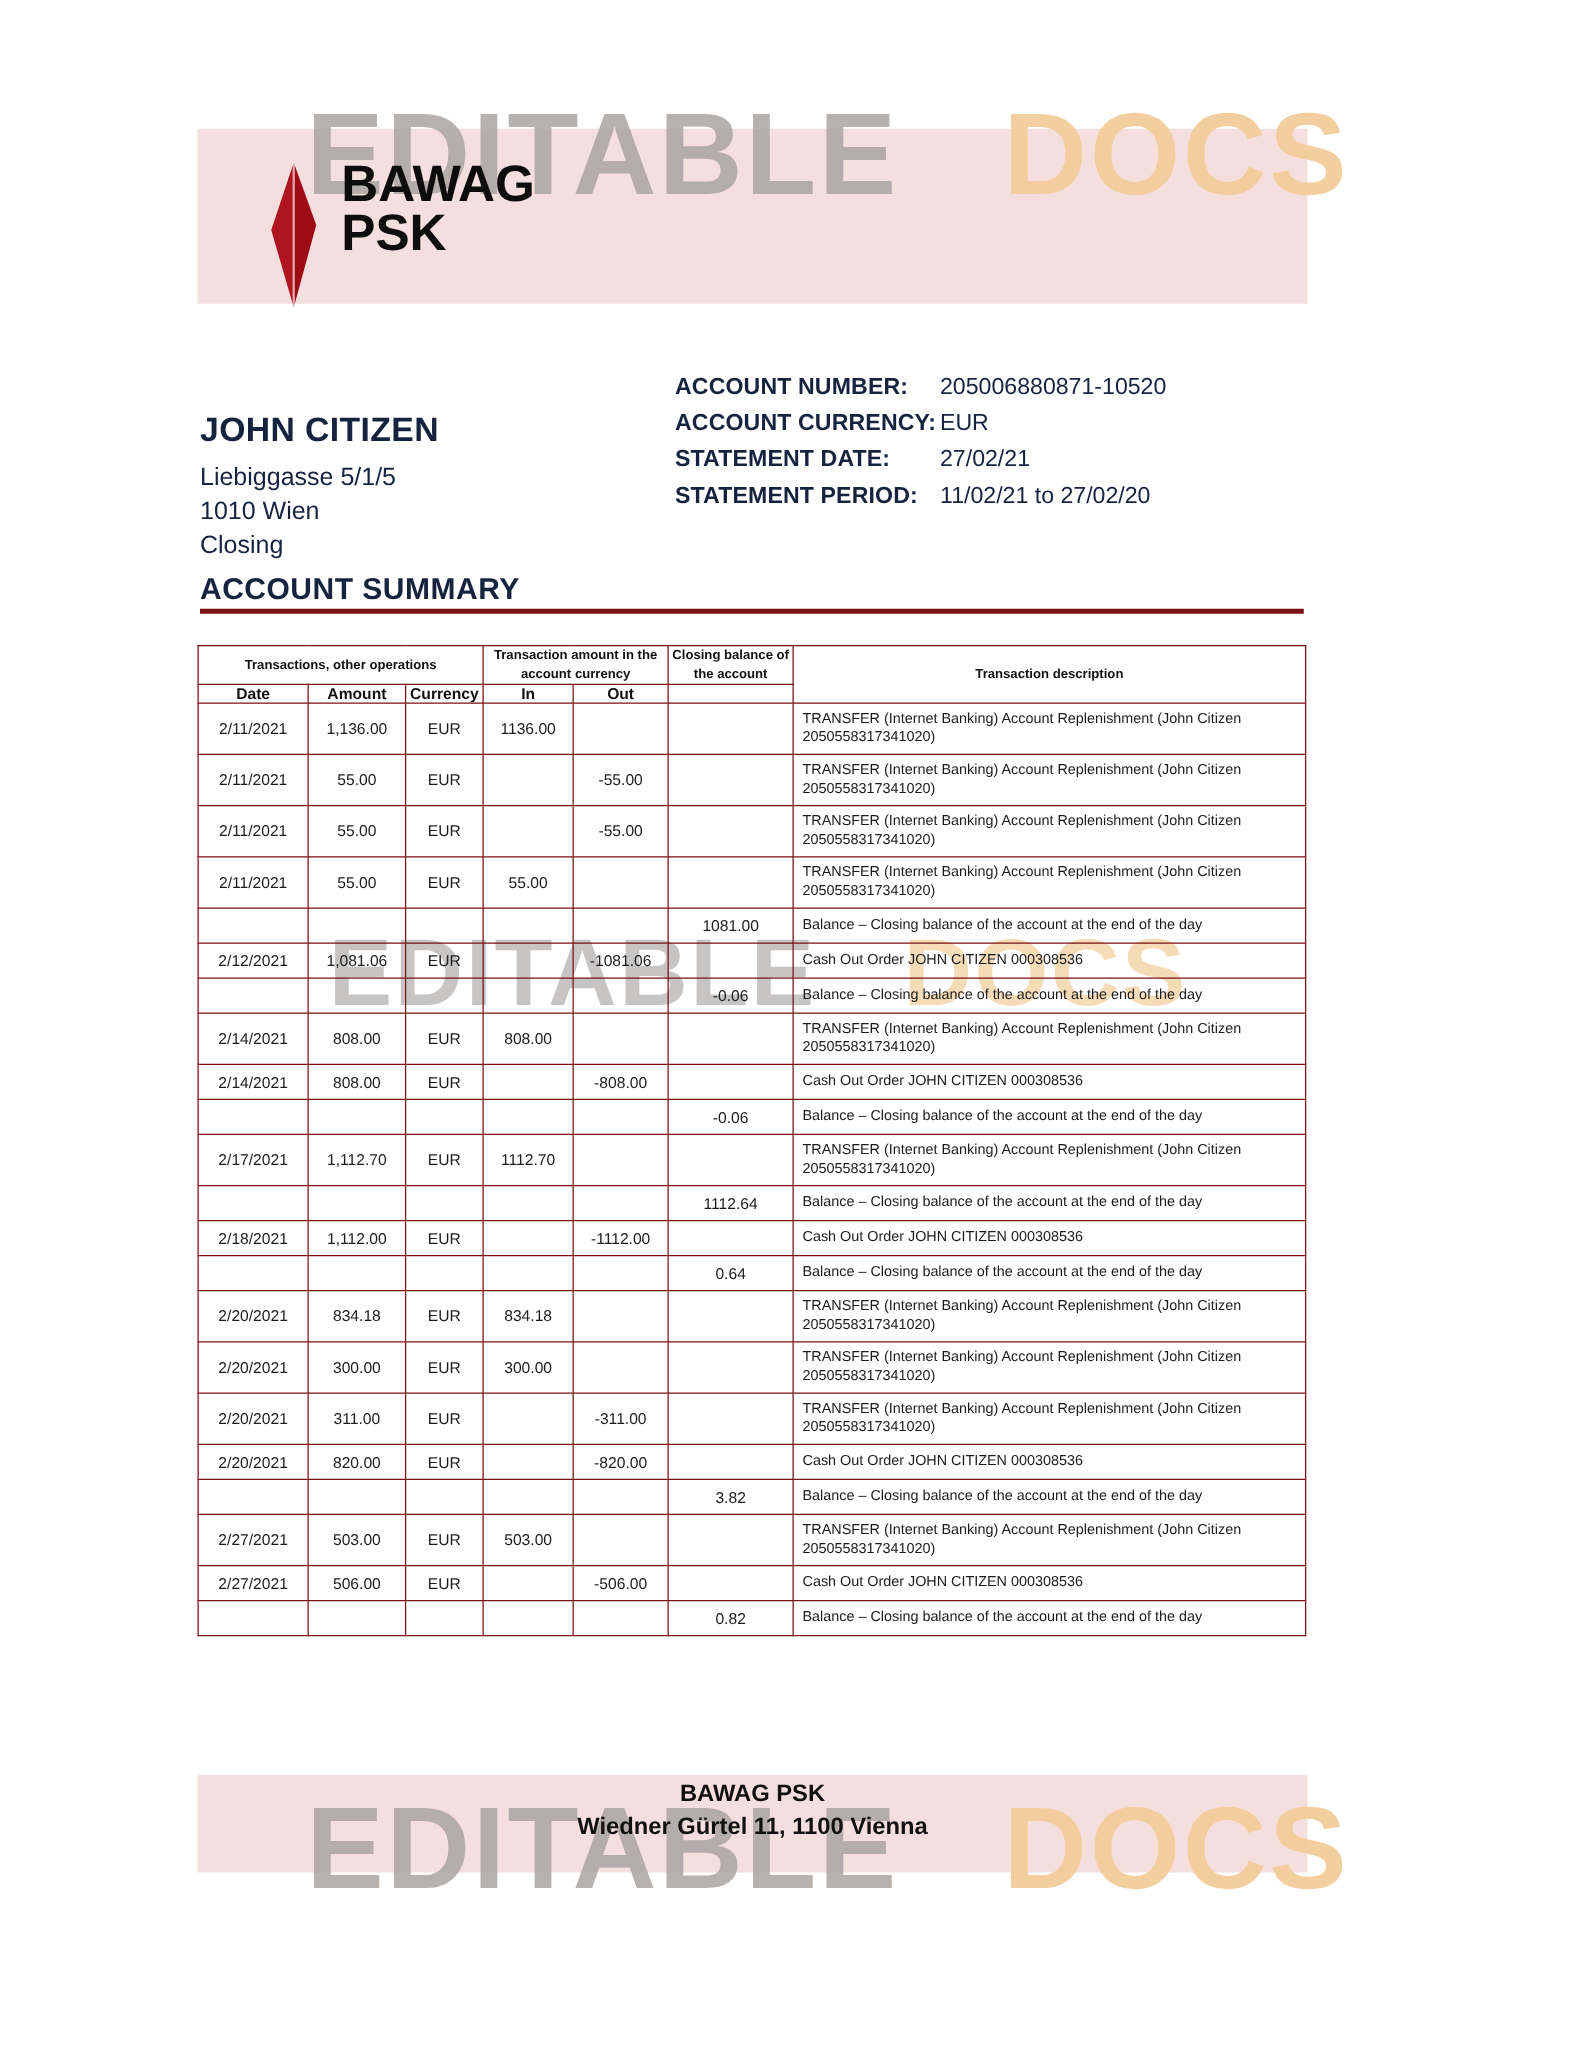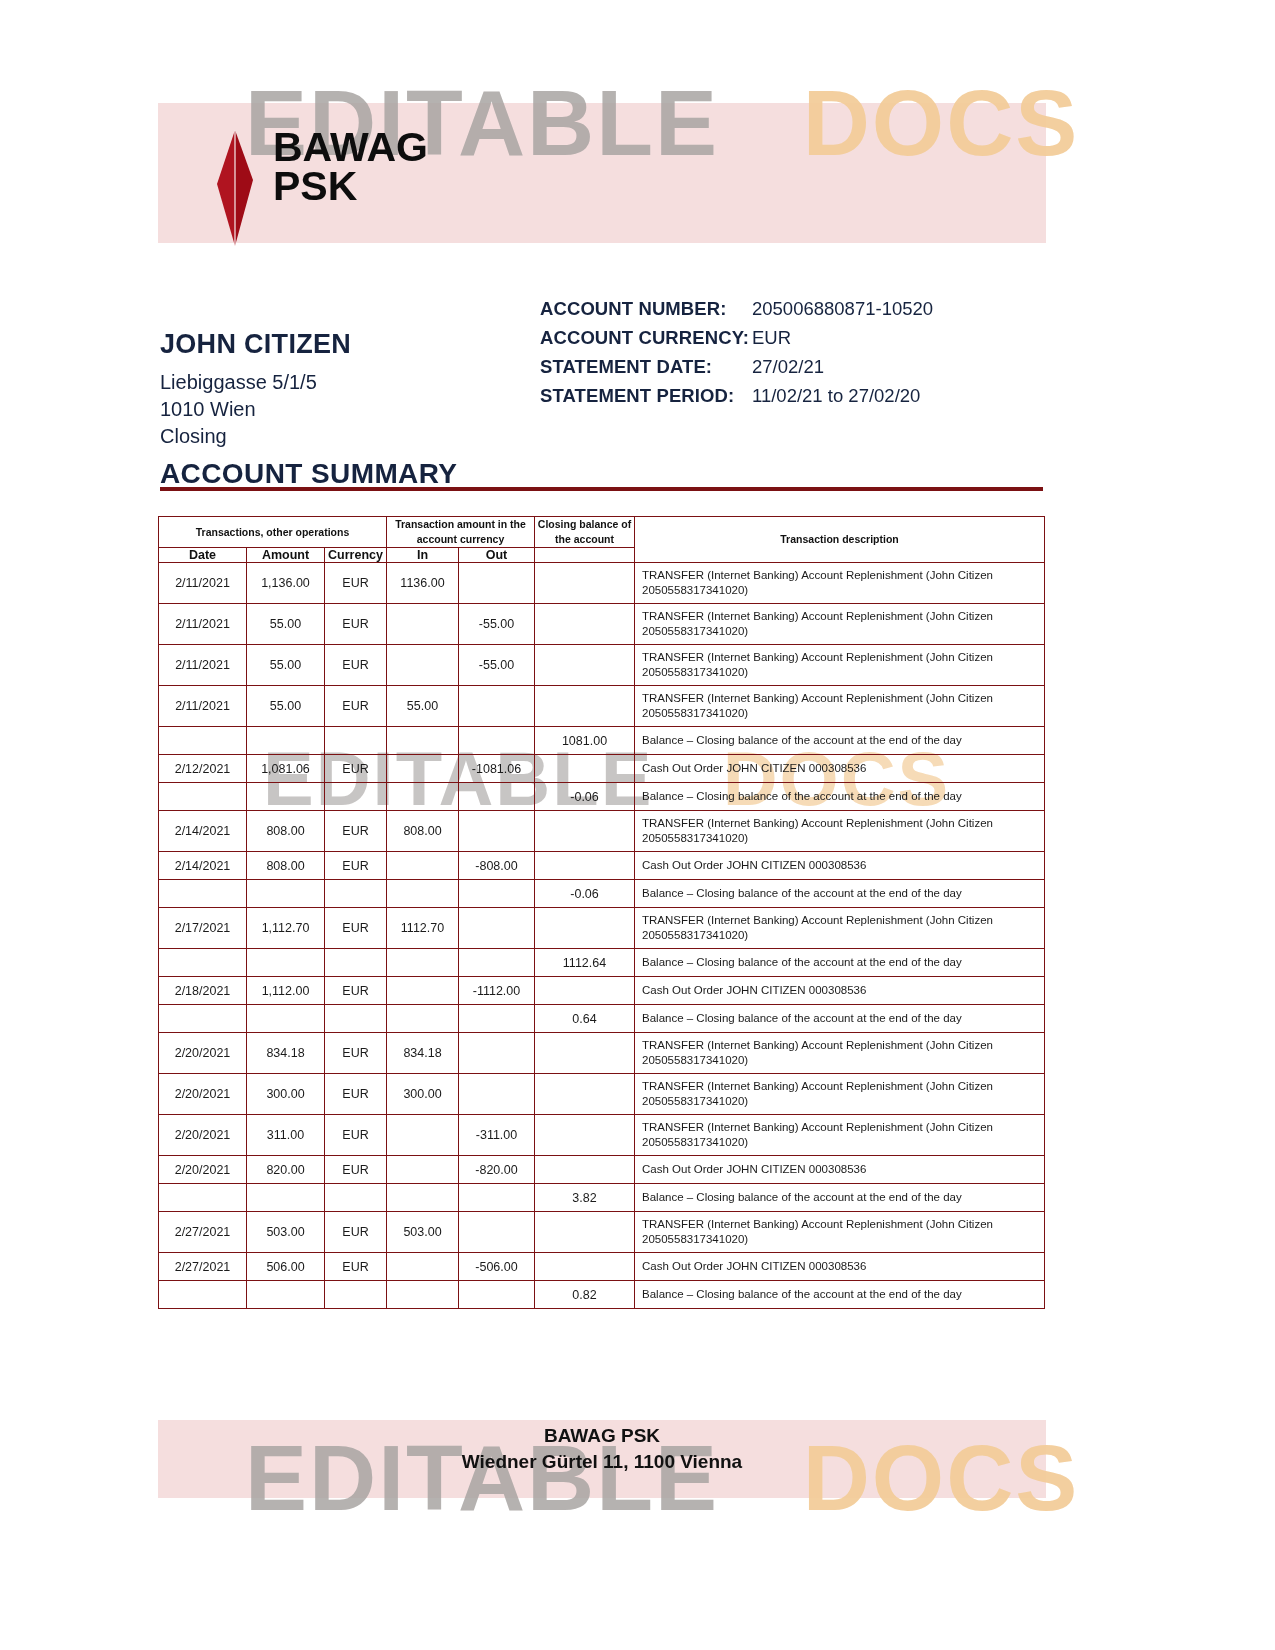--- a/index.html
+++ b/index.html
@@ -71,21 +71,21 @@
   }
   .acct-row { display:flex; margin-bottom:7px; font-size:18.5px; }
   .acct-row .lbl {
     font-weight:bold; width:212px; letter-spacing:.1px;
   }
   .acct-row .val { font-weight:normal; }
 
   
   .summary-title {
     position:absolute; left:160px; top:458px; z-index:6;
-    font-size:28px; font-weight:bold; color:#16233f;
+    font-size:24px; font-weight:bold; color:#16233f;
     letter-spacing:.4px;
   }
   .summary-rule {
     position:absolute; left:160px; top:487px;
     width:883px; height:4px; background:#7b1113; z-index:6;
   }
 
   
   .tbl-wrap { position:absolute; left:158px; top:516px; z-index:6; }
   table.stmt {

